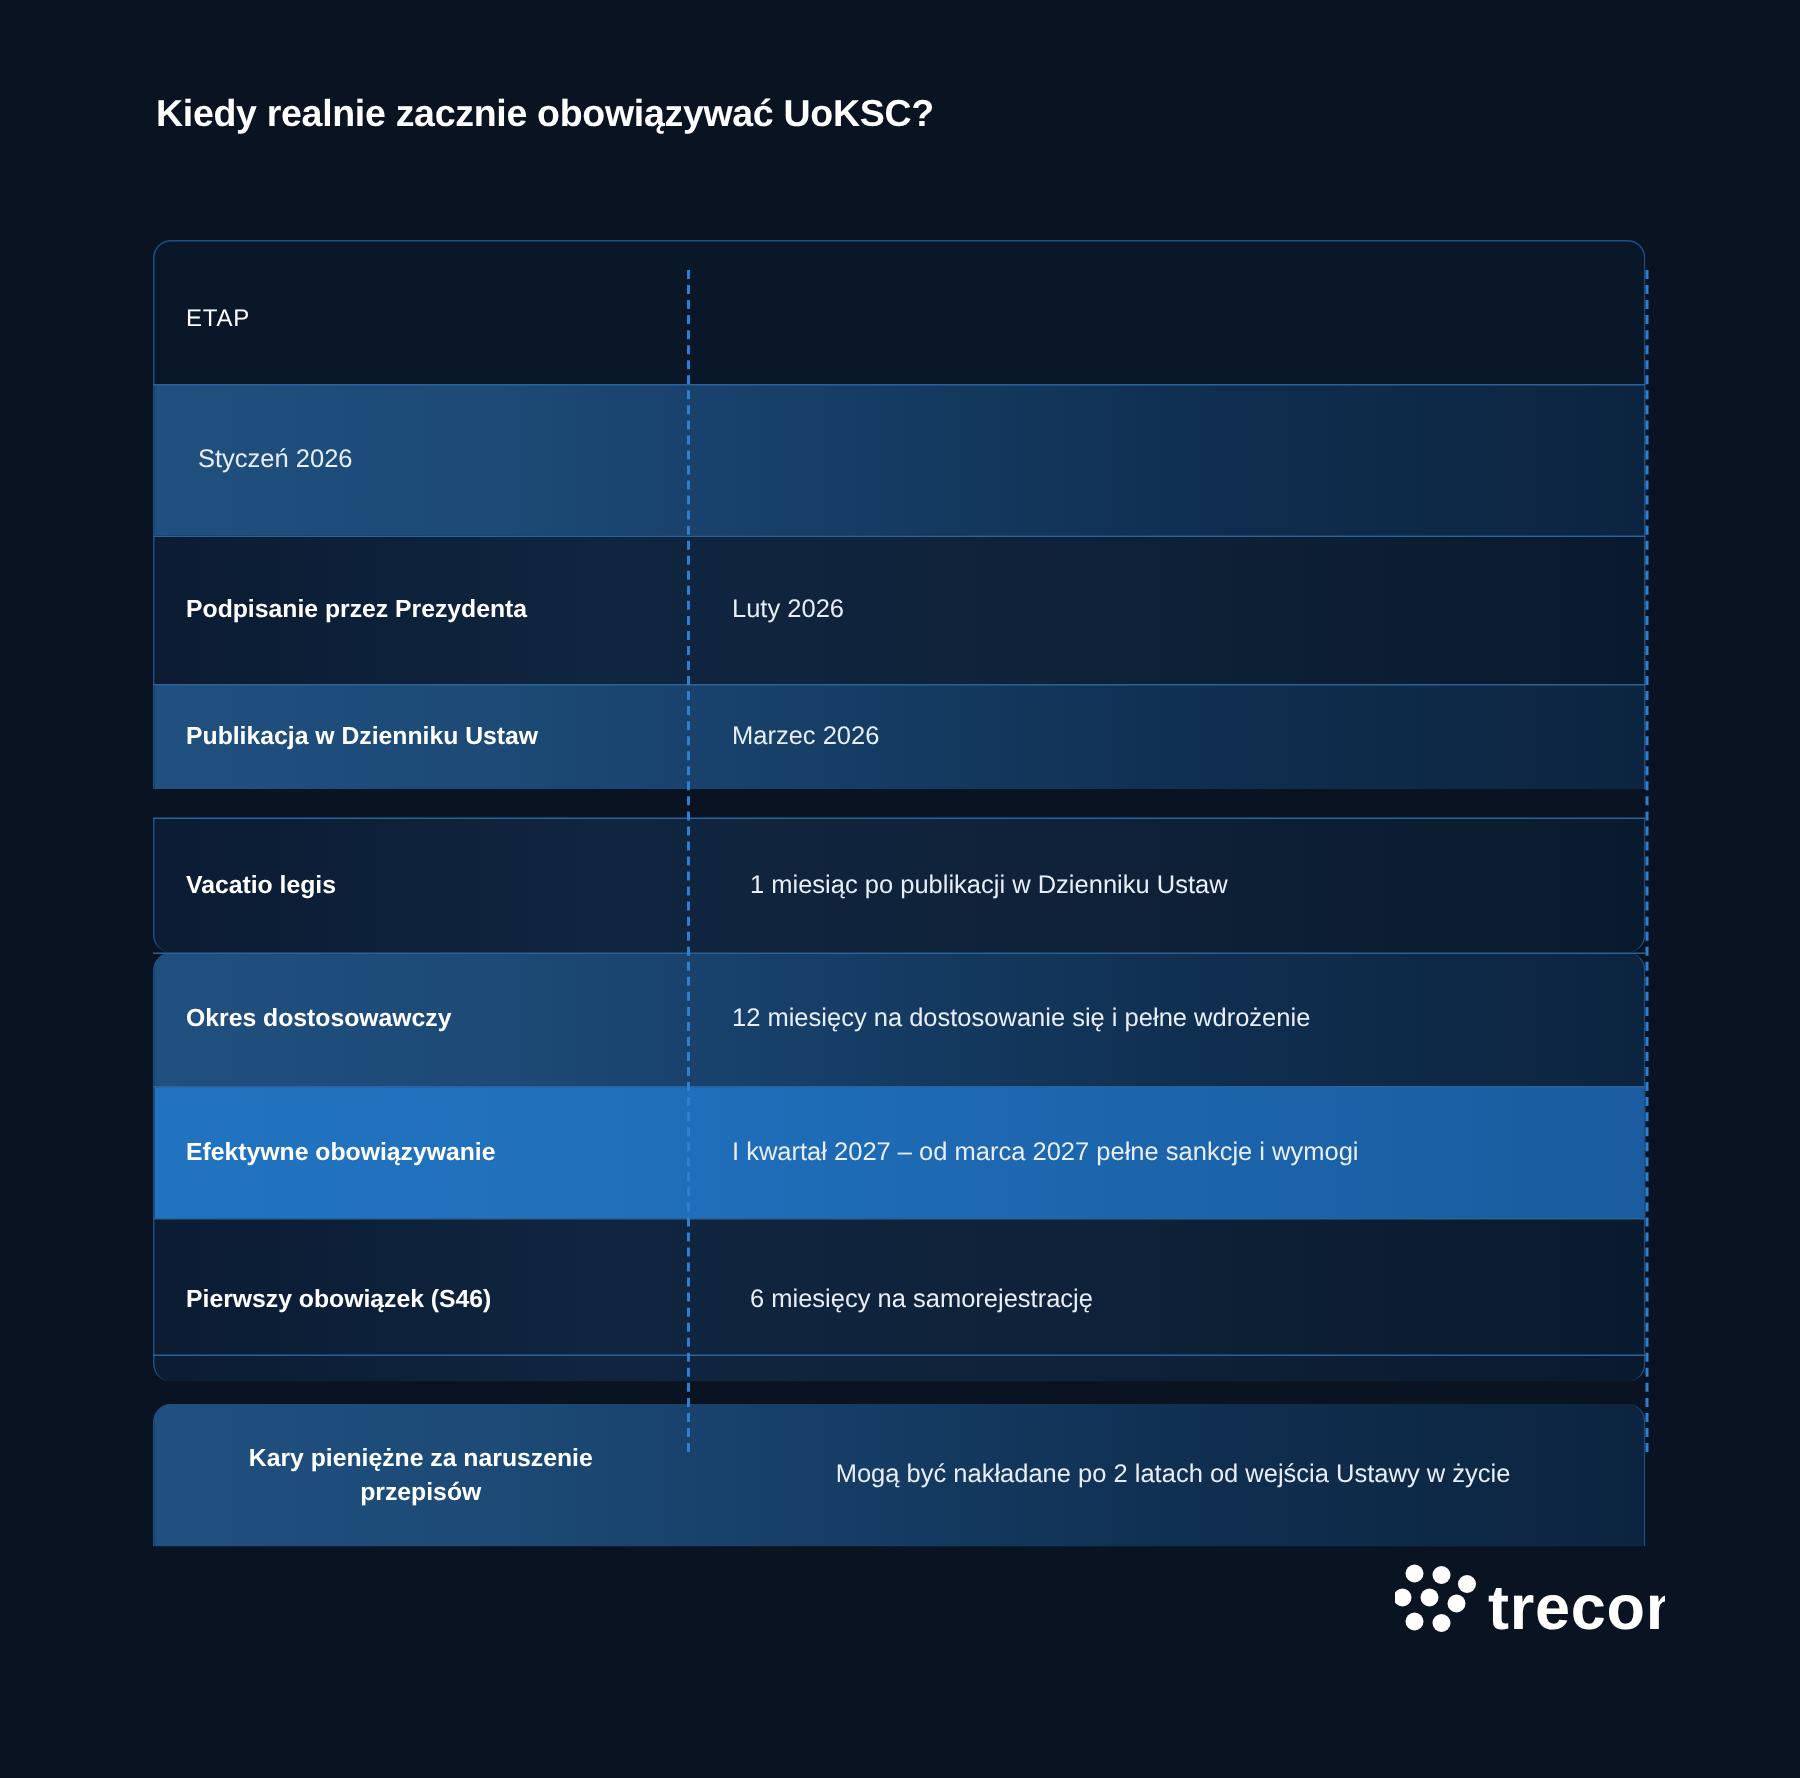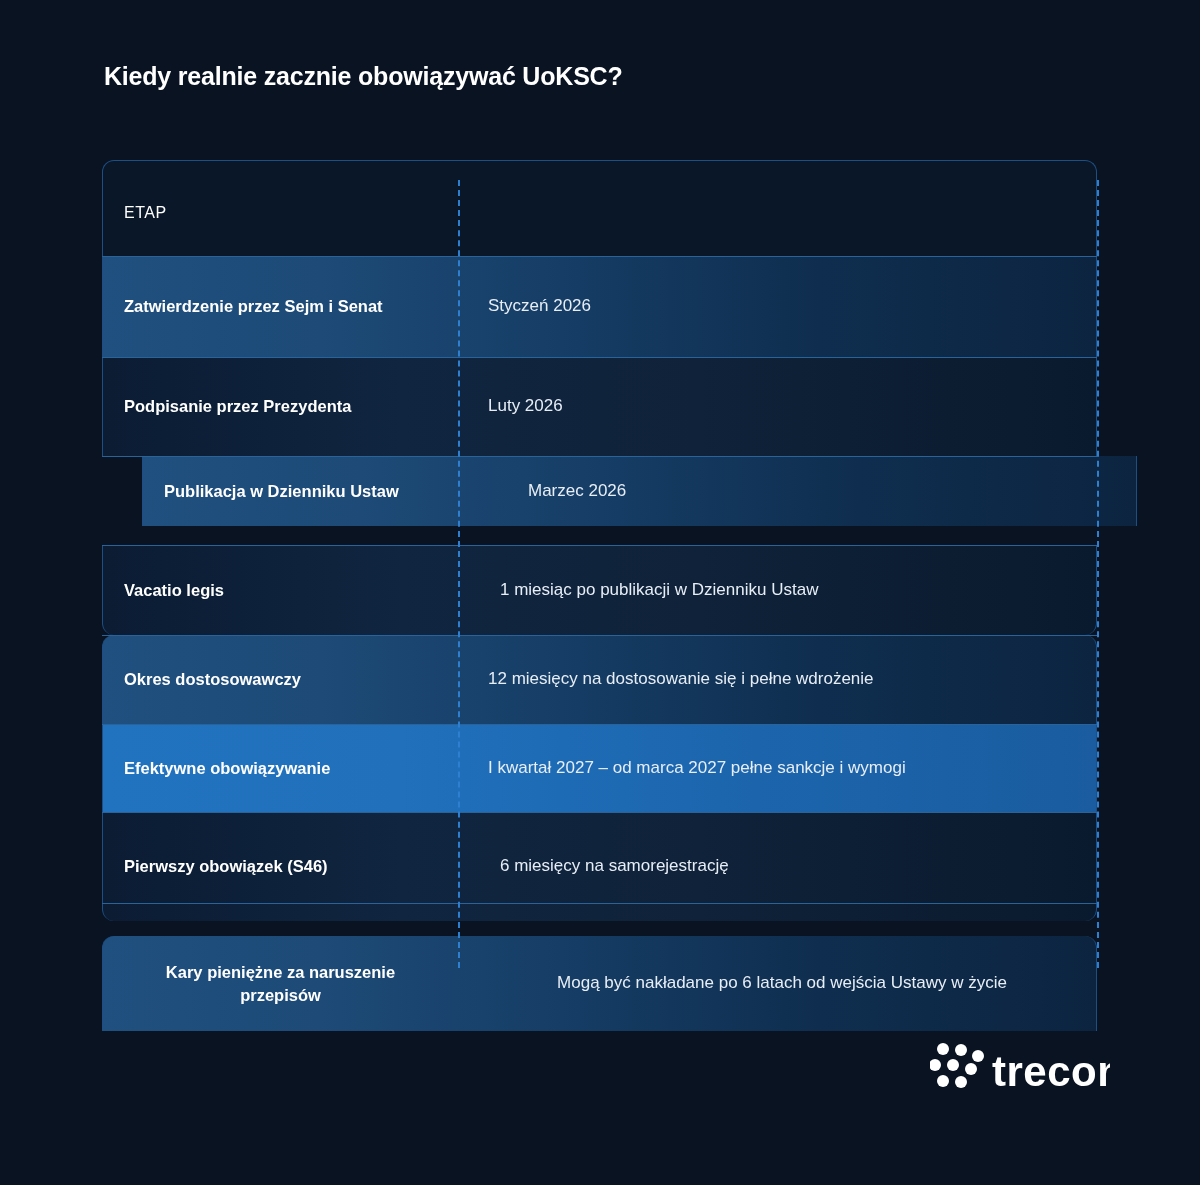--- a/index.html
+++ b/index.html
@@ -161,29 +161,28 @@
 <h1 class="page-title">Kiedy realnie zacznie obowiązywać UoKSC?</h1>
 
 <div class="table-wrap">
 
   <div class="row header">
     <div class="cell-stage">ETAP</div>
   </div>
 
   <div id="rows-host">
       <div class="row side-border light" style="top: 96px; height: 101px;">
-        <div class="cell-stage">Zatwierdzenie przez Sejm i Senat</div>
         <div class="cell-info">Styczeń 2026</div>
       </div>
       <div class="row side-border dark" style="top: 197px; height: 99px;">
         <div class="cell-stage">Podpisanie przez Prezydenta</div>
         <div class="cell-info">Luty 2026</div>
       </div>
       <div class="rule" style="top: 197px;"></div>
-      <div class="row side-border light" style="top: 296px; height: 70px; margin-left: 40px;">
+      <div class="row side-border light" style="top: 296px; height: 70px;">
         <div class="cell-stage">Publikacja w Dzienniku Ustaw</div>
         <div class="cell-info">Marzec 2026</div>
       </div>
       <div class="rule" style="top: 296px;"></div>
       <div class="row side-border dark rb-bottom" style="top: 385px; height: 90px;">
         <div class="cell-stage">Vacatio legis</div>
         <div class="cell-info">1 miesiąc po publikacji w Dzienniku Ustaw</div>
       </div>
       <div class="rule" style="top: 385px;"></div>
       <div class="row side-border light rb-top" style="top: 475px; height: 89px;">
@@ -196,21 +195,21 @@
         <div class="cell-info">I kwartał 2027 – od marca 2027 pełne sankcje i wymogi</div>
       </div>
       <div class="rule" style="top: 564px;"></div>
       <div class="row side-border dark rb-bottom" style="top: 652px; height: 109px;">
         <div class="cell-stage">Pierwszy obowiązek (S46)</div>
         <div class="cell-info">6 miesięcy na samorejestrację</div>
       </div>
       <div class="rule" style="top: 652px;"></div>
       <div class="row side-border light rb-top" style="top: 776px; height: 95px; text-align: center;">
         <div class="cell-stage">Kary pieniężne za naruszenie przepisów</div>
-        <div class="cell-info">Mogą być nakładane po 6 latach od wejścia Ustawy w życie</div>
+        <div class="cell-info">Mogą być nakładane po 2 latach od wejścia Ustawy w życie</div>
       </div>
       <div class="rule" style="top: 743px;"></div>
       <div class="rule" style="top: 96px;"></div>
     </div>
 
   <div class="col-dash"></div>
   <div class="edge-dash-right"></div>
 </div>
 
 <div class="logo">

